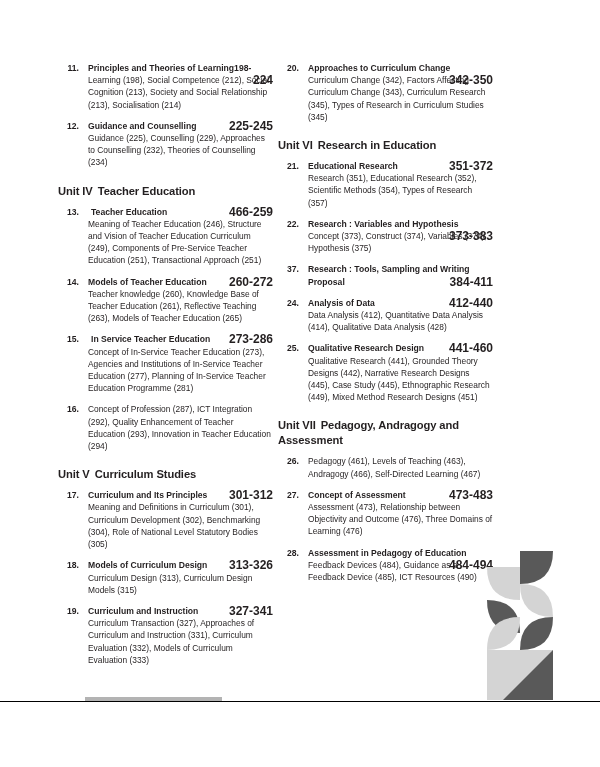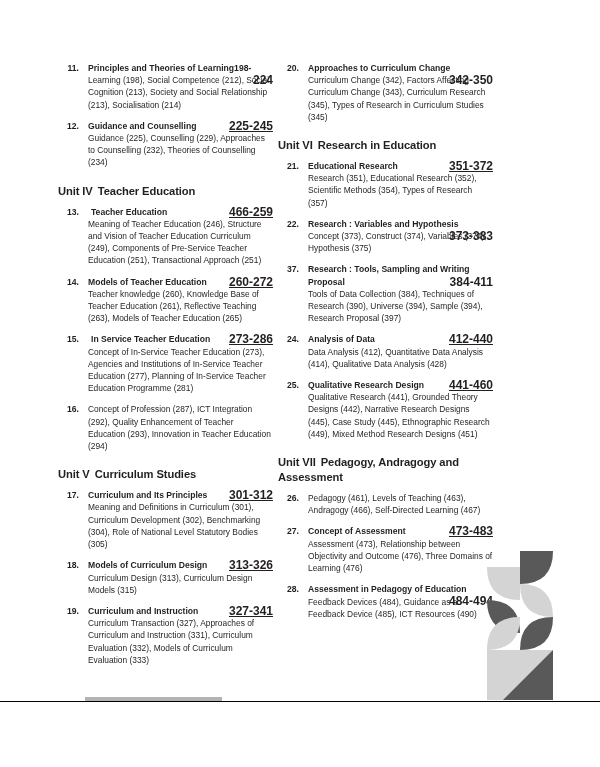--- a/index.html
+++ b/index.html
@@ -85,21 +85,21 @@
     position: absolute;
     right: 0;
     font-size: 12px;
     font-weight: bold;
     line-height: 12.2px;
     white-space: nowrap;
     color: #231f20;
     text-align: center;
   }
   
-  .entry-pages.on-line-1 { top: 0; text-decoration: underline; }
+  .entry-pages.on-line-1 { top: 0; }
   .entry-pages.on-line-2 { top: 12.2px; }
 
   .entry-desc {
     font-size: 8.4px;
     font-weight: normal;
     line-height: 12.2px;
     color: #231f20;
     margin-top: 0;
   }
 
@@ -236,21 +236,20 @@
             <span class="entry-pages on-line-2">373-383</span>
           </div>
           <div class="entry-desc">Concept (373), Construct (374), Variables (374), Hypothesis (375)</div>
         </div>
         <div class="entry">
           <div class="entry-num">37.</div>
           <div class="entry-title-row">
             <span class="entry-title">Research : Tools, Sampling and Writing Proposal</span>
             <span class="entry-pages on-line-2">384-411</span>
           </div>
-          <div class="entry-desc">Tools of Data Collection (384), Techniques of Research (390), Universe (394), Sample (394), Research Proposal (397)</div>
         </div>
         <div class="entry">
           <div class="entry-num">24.</div>
           <div class="entry-title-row">
             <span class="entry-title">Analysis of Data</span>
             <span class="entry-pages on-line-1">412-440</span>
           </div>
           <div class="entry-desc">Data Analysis (412), Quantitative Data Analysis (414), Qualitative Data Analysis (428)</div>
         </div>
         <div class="entry">

